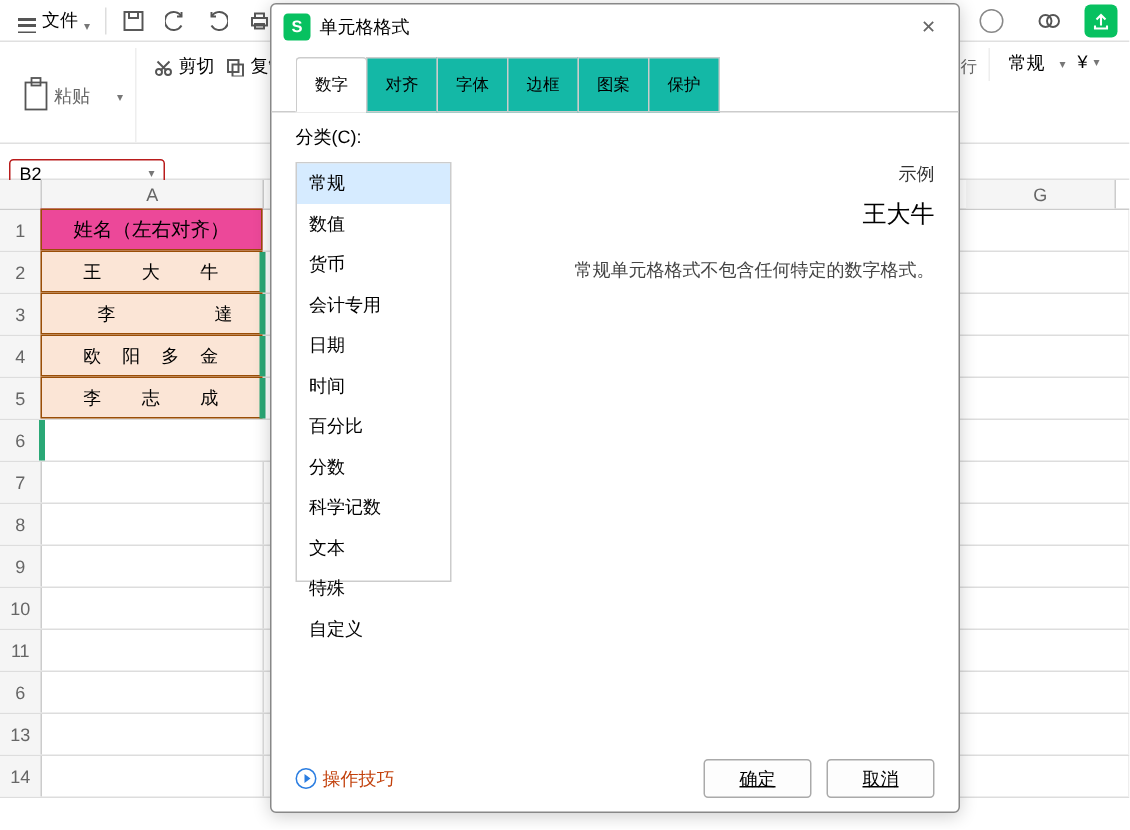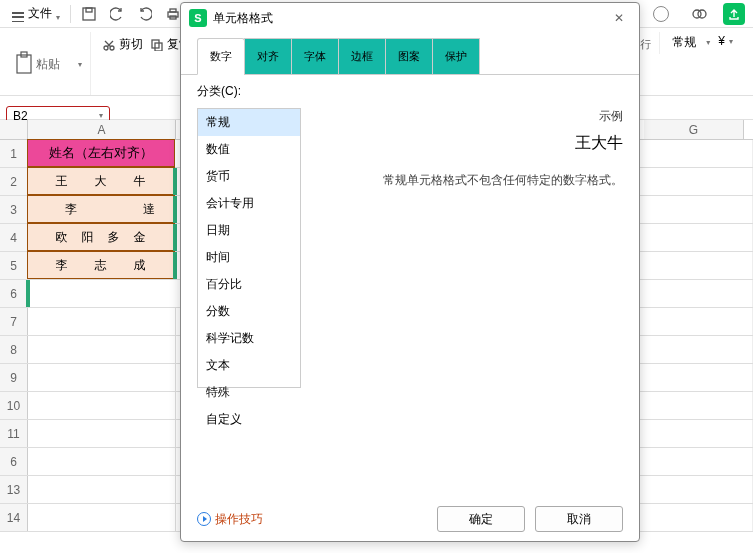--- a/index.html
+++ b/index.html
@@ -61,21 +61,21 @@
 .category-list .item.sel { background: #d6ebff; }
 .right-pane { flex: 1; text-align: right; }
 .right-pane .lbl { color: #333; margin-bottom: 8px; }
 .sample-val { font-size: 16px; margin-bottom: 18px; }
 .desc { color: #444; }
 .category-lbl { padding: 0 16px; margin-top: 8px; }
 .dlg-footer { height: 44px; display: flex; align-items: center; padding: 0 16px; border-top: 0; gap: 10px; }
 .tips-link { color: #c2410c; display: flex; align-items: center; gap: 4px; cursor: pointer; }
 .tips-ico { width: 14px; height: 14px; border: 1.4px solid #2a7de1; border-radius: 50%; position: relative; }
 .tips-ico::after { content: ""; position: absolute; left: 5px; top: 3px; width: 0; height: 0; border-left: 4px solid #2a7de1; border-top: 3px solid transparent; border-bottom: 3px solid transparent; }
-.dlg-btn { margin-left: 0; width: 88px; height: 26px; border: 1px solid #aaa; background: #fdfdfd; border-radius: 3px; cursor: pointer; }
+.dlg-btn { margin-left: 0; width: 72px; height: 26px; border: 1px solid #aaa; background: #fdfdfd; border-radius: 3px; cursor: pointer; text-decoration: underline; }
 .spacer { flex: 1; }
 </style>
 </head>
 <body>
 
 <div class="top-bar">
   <div class="menu-btn">
     <div class="hamburger">
         <span></span>
         <span></span>

